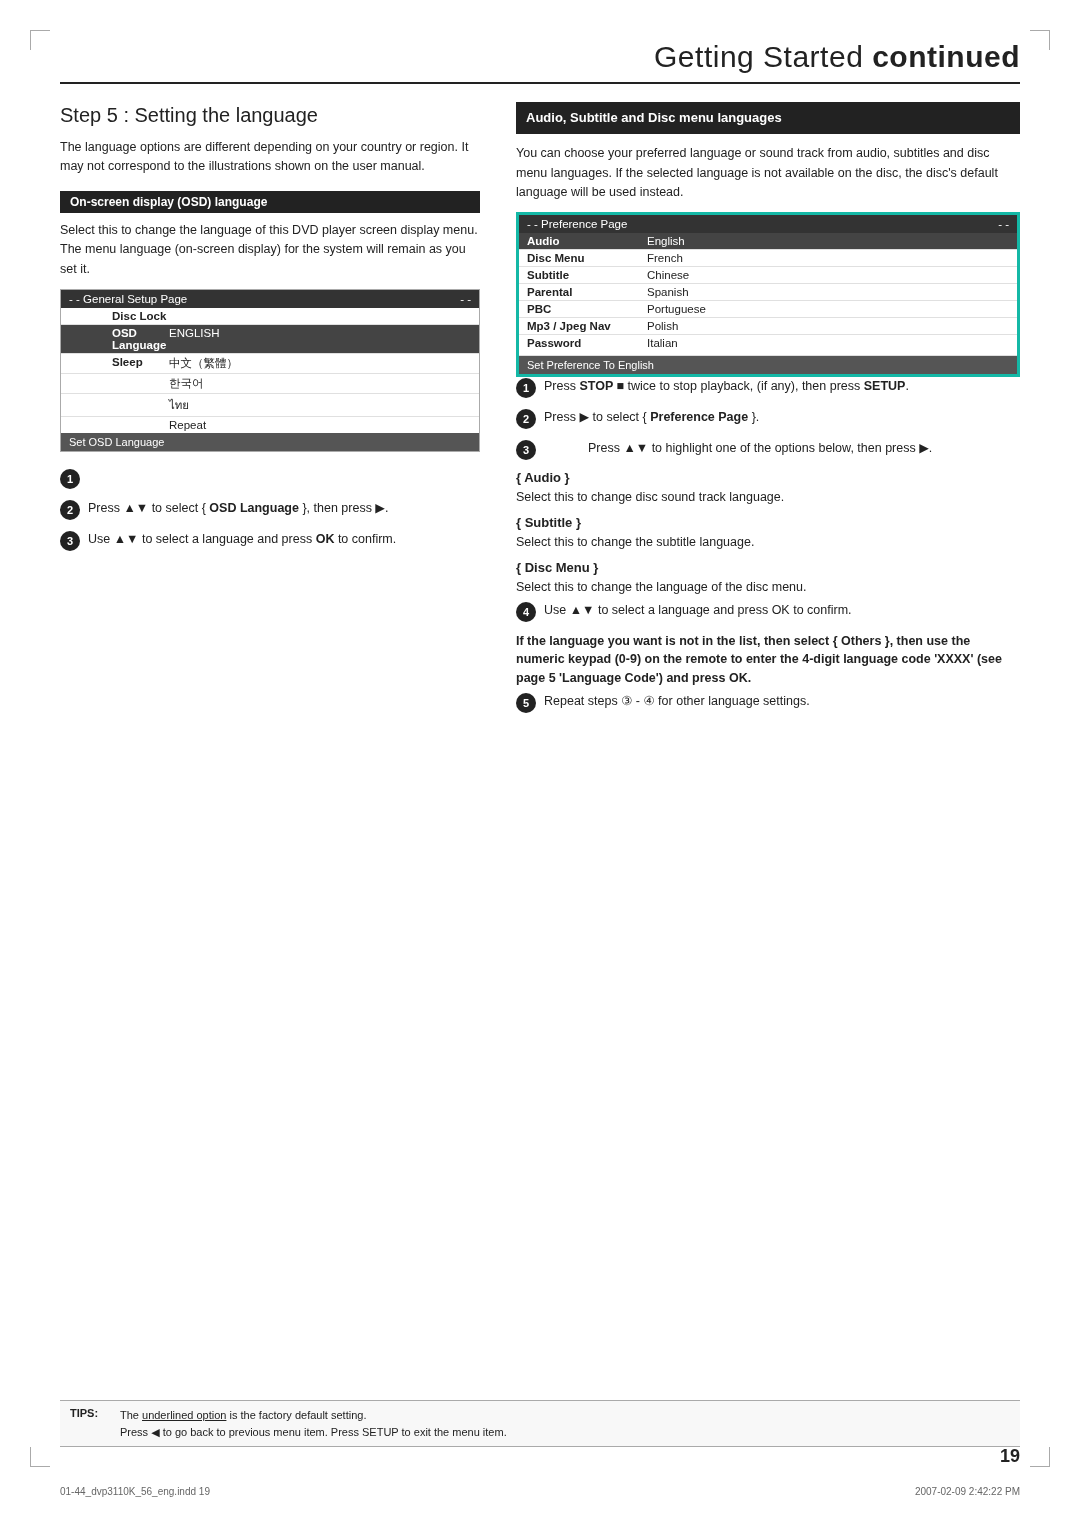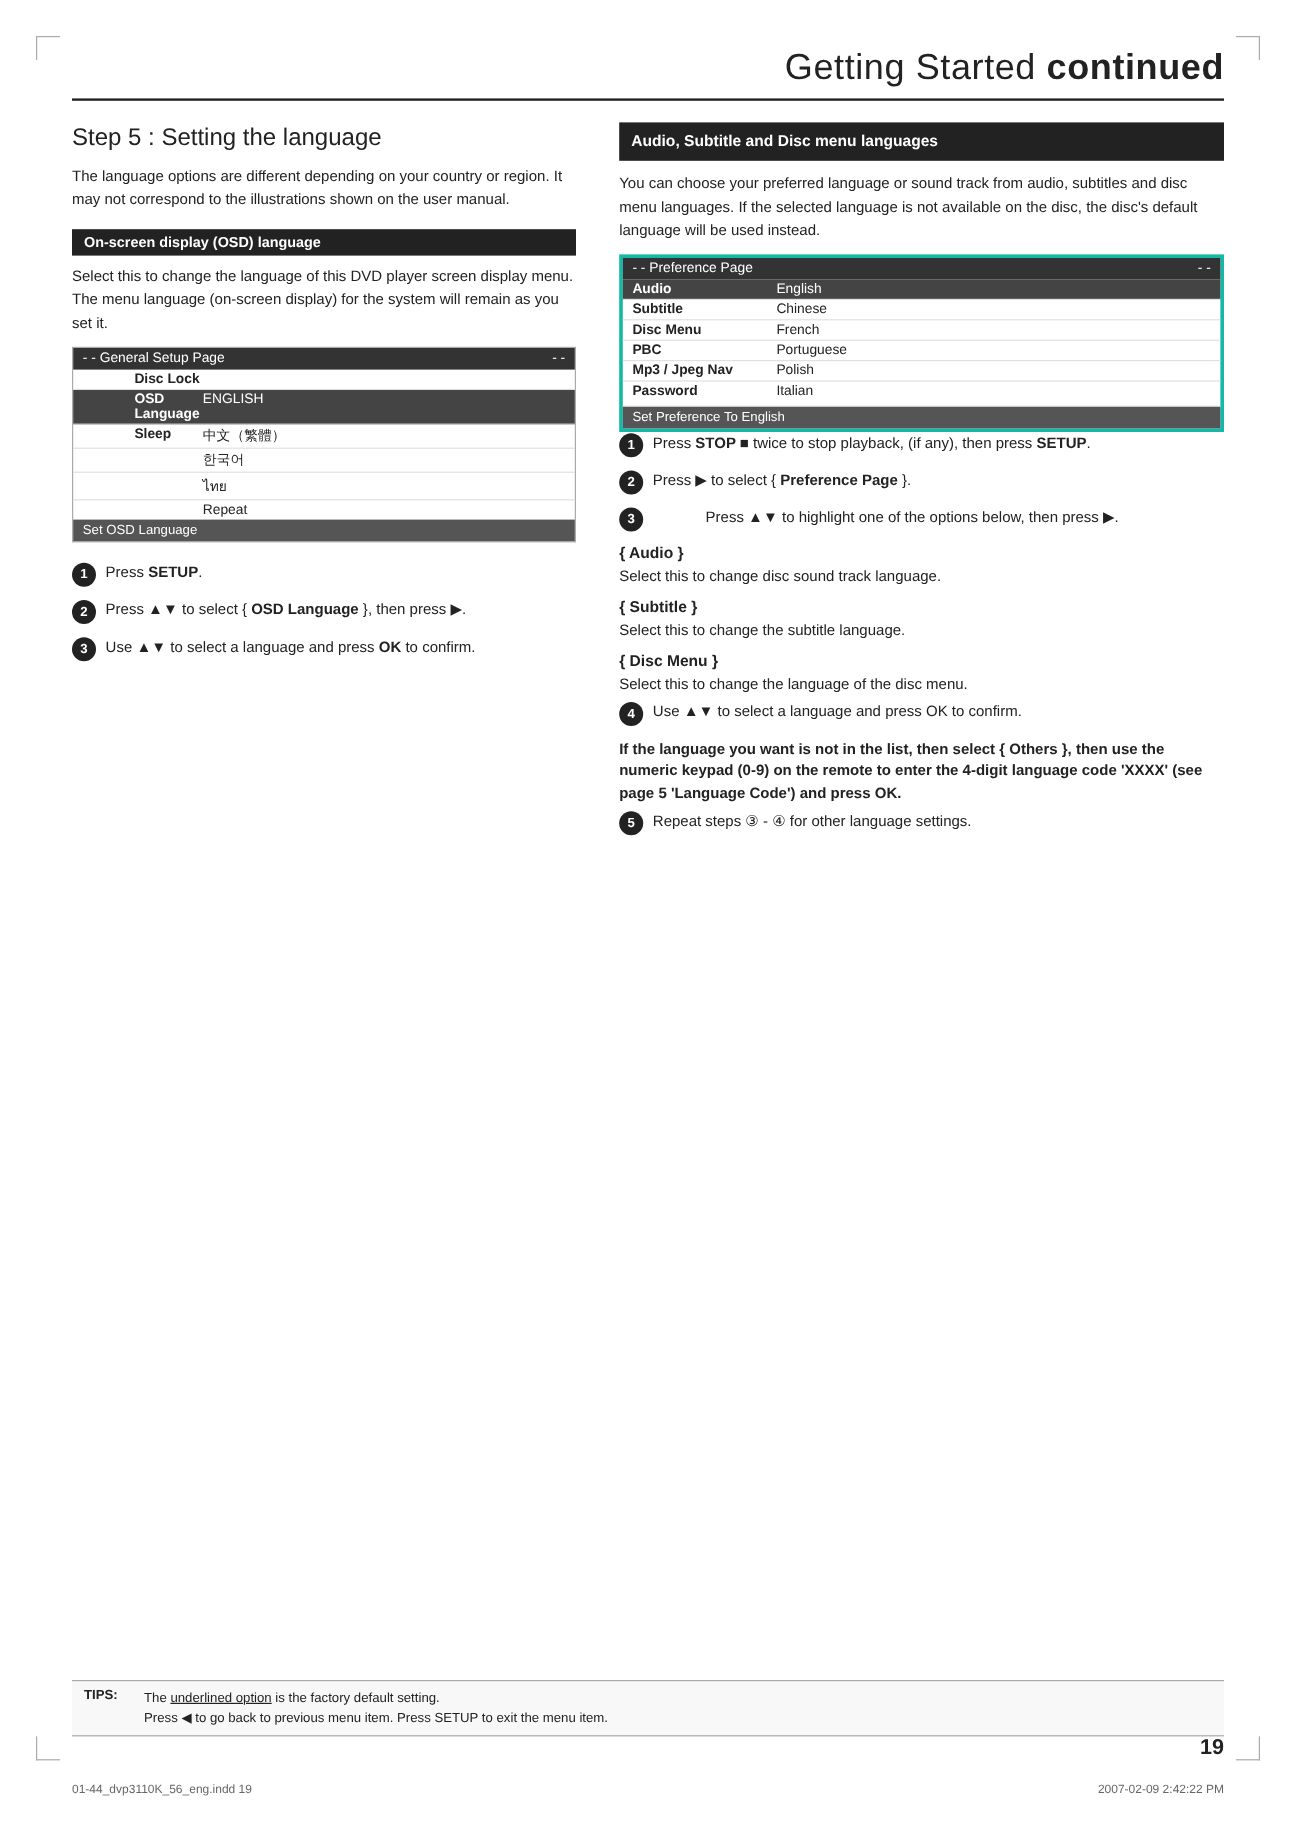--- a/index.html
+++ b/index.html
@@ -362,21 +362,20 @@
               <span class="label"></span>
               <span class="value">Repeat</span>
             </div>
           </div>
         <div class="box-footer">Set OSD Language</div>
       </div>
 
       <ul class="steps-list" id="left-steps-list">
       <li>
             <div class="step-num">1</div>
-            <span class="step-content">Press <strong>SETUP</strong>.</span>
           </li>
           <li>
             <div class="step-num">2</div>
             <span class="step-content">Press ▲▼ to select { <strong>OSD Language</strong> }, then press ▶.</span>
           </li>
           <li>
             <div class="step-num">3</div>
             <span class="step-content">Use ▲▼ to select a language and press <strong>OK</strong> to confirm.</span>
           </li>
         </ul>
@@ -393,26 +392,30 @@
         <div class="box-header">
           <span>- -  Preference Page</span>
           <span>- -</span>
         </div>
         <div id="pref-box-rows">
             <div class="box-row highlighted">
               <span class="label" style="font-weight:bold;">Audio</span>
               <span class="value">English</span>
             </div>
             <div class="box-row">
+              <span class="label" style="font-weight:bold;">Disc Menu</span>
+              <span class="value">French</span>
+            </div>
+            <div class="box-row">
               <span class="label" style="font-weight:bold;">Subtitle</span>
               <span class="value">Chinese</span>
             </div>
             <div class="box-row">
-              <span class="label" style="font-weight:bold;">Disc Menu</span>
-              <span class="value">French</span>
+              <span class="label" style="font-weight:bold;">Parental</span>
+              <span class="value">Spanish</span>
             </div>
             <div class="box-row">
               <span class="label" style="font-weight:bold;">PBC</span>
               <span class="value">Portuguese</span>
             </div>
             <div class="box-row">
               <span class="label" style="font-weight:bold;">Mp3 / Jpeg Nav</span>
               <span class="value">Polish</span>
             </div>
             <div class="box-row">

